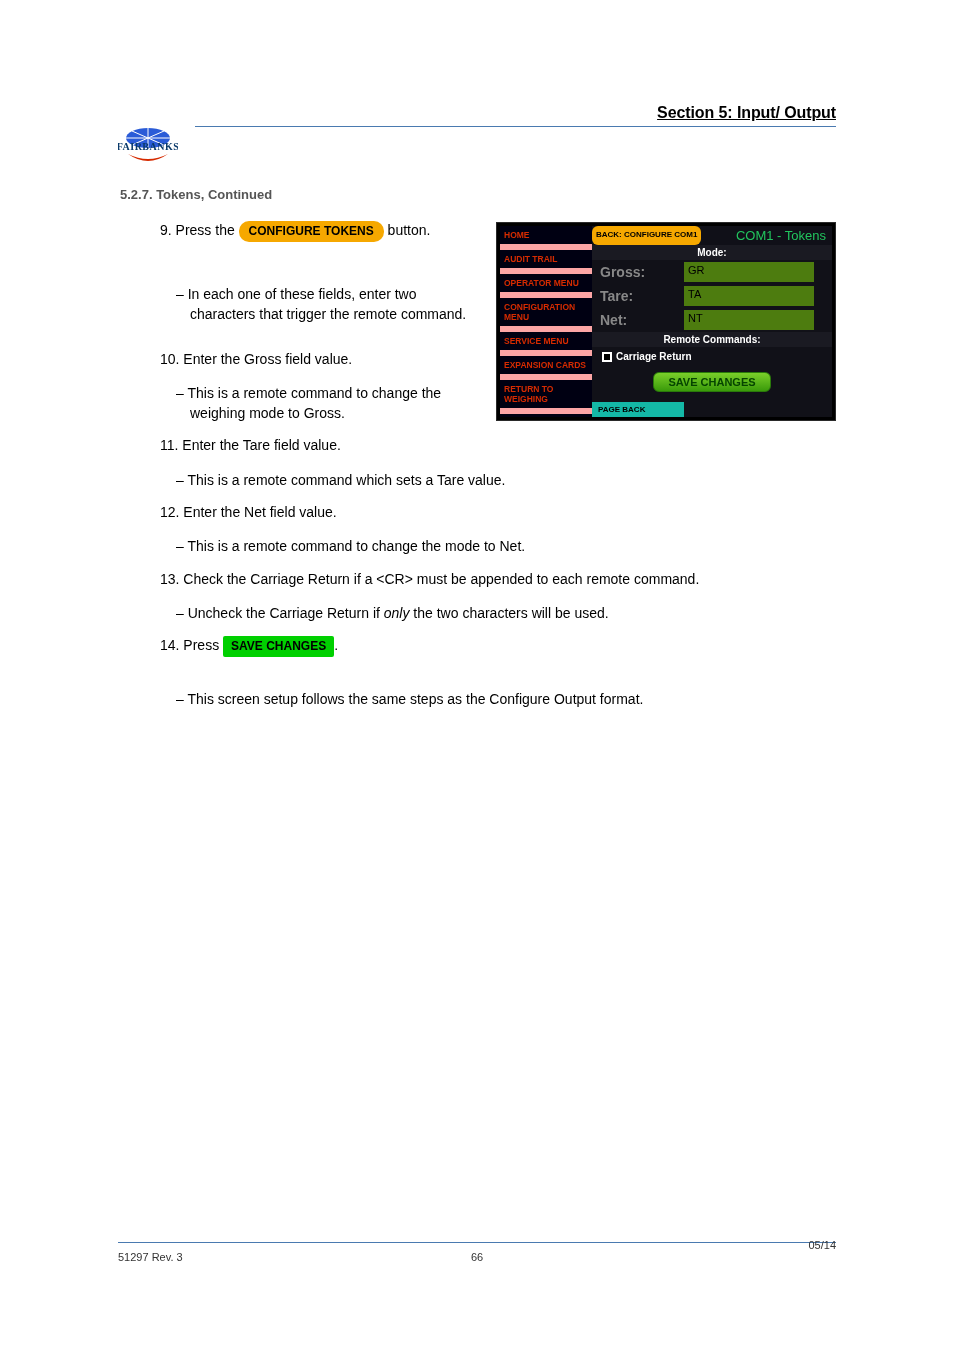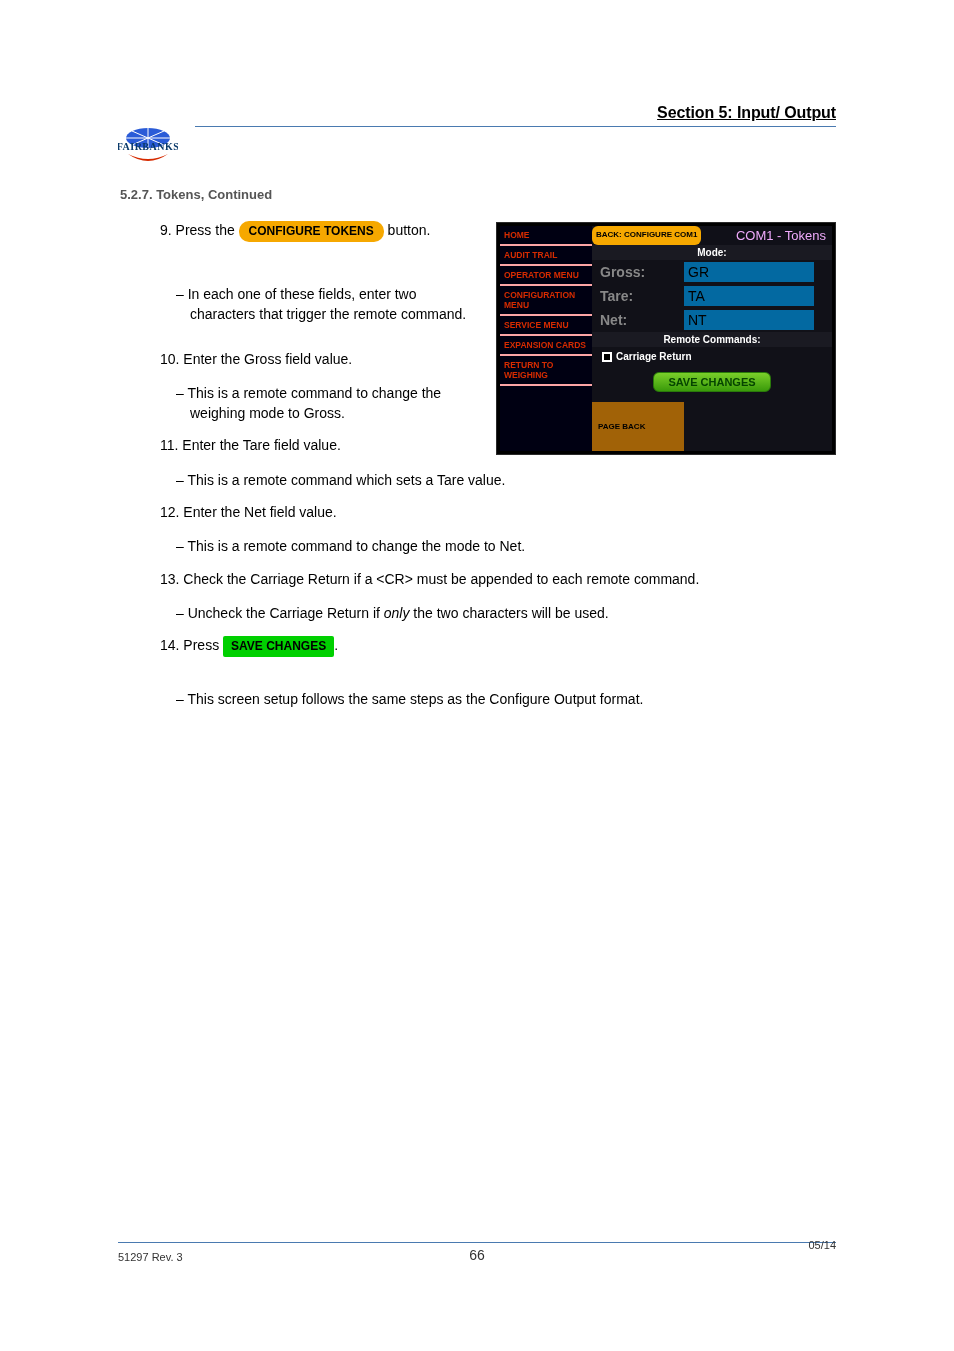--- a/index.html
+++ b/index.html
@@ -113,21 +113,21 @@
     width: 92px;
     background: #000012;
     display: flex;
     flex-direction: column;
   }
   .ss-side-item {
     color: #d62b00;
     font-size: 8.5px;
     font-weight: bold;
     padding: 4px 4px;
-    border-bottom: 2px solid #fca5a5;
+    border-bottom: 6px solid #fca5a5;
   }
   .ss-main {
     flex: 1;
     background: #111118;
     display: flex;
     flex-direction: column;
   }
   .ss-topbar {
     display: flex;
     align-items: stretch;
@@ -136,21 +136,21 @@
     background: #f6a800;
     color: #000;
     font-size: 8px;
     font-weight: bold;
     padding: 4px 4px;
     white-space: nowrap;
     border-radius: 6px;
   }
   .ss-top-title {
     flex: 1;
-    color: #f0abfc;
+    color: #22c55e;
     font-size: 13px;
     text-align: right;
     padding: 2px 6px;
     background: #101018;
   }
   .ss-label-row {
     background: #1a1a22;
     color: #fff;
     font-size: 10px;
     font-weight: bold;
@@ -165,23 +165,23 @@
   .ss-form-lbl {
     width: 80px;
     text-align: left;
     color: #888;
     font-weight: bold;
     font-size: 14px;
     padding: 2px 4px;
   }
   .ss-form-input {
     flex: 1;
-    background: #0369a1;
-    color: #000;
-    font-size: 14px;
+    background: #4d7c0f;
+    color: #000;
+    font-size: 11px;
     padding: 2px 4px;
     margin-right: 14px;
   }
   .ss-remote {
     display: flex;
     align-items: center;
     padding: 2px 6px;
     margin: 2px 4px;
   }
   .ss-checkbox {
@@ -217,25 +217,25 @@
     font-weight: bold;
     font-size: 11px;
     padding: 3px 14px;
     border-radius: 6px;
     border: 1px solid #2a7a0a;
   }
   .ss-bottom-row {
     display: flex;
   }
   .ss-page-back {
-    background: #a16207;
+    background: #14b8a6;
     color: #000;
     font-size: 8px;
     font-weight: bold;
-    padding: 20px 6px;
+    padding: 3px 6px;
     width: 80px;
   }
   .footer-line {
     position: absolute;
     left: 118px;
     right: 118px;
     bottom: 108px;
     border-top: 1px solid #4a7ab0;
   }
   .footer-left {
@@ -244,21 +244,21 @@
     bottom: 88px;
     font-size: 11px;
     color: #333;
   }
   .footer-center {
     position: absolute;
     left: 0;
     right: 0;
     bottom: 88px;
     text-align: center;
-    font-size: 14px;
+    font-size: 11px;
     color: #333;
   }
   .footer-right {
     position: absolute;
     right: 118px;
     bottom: 100px;
     font-size: 11px;
     color: #333;
   }
   .logo-svg text.brand {

